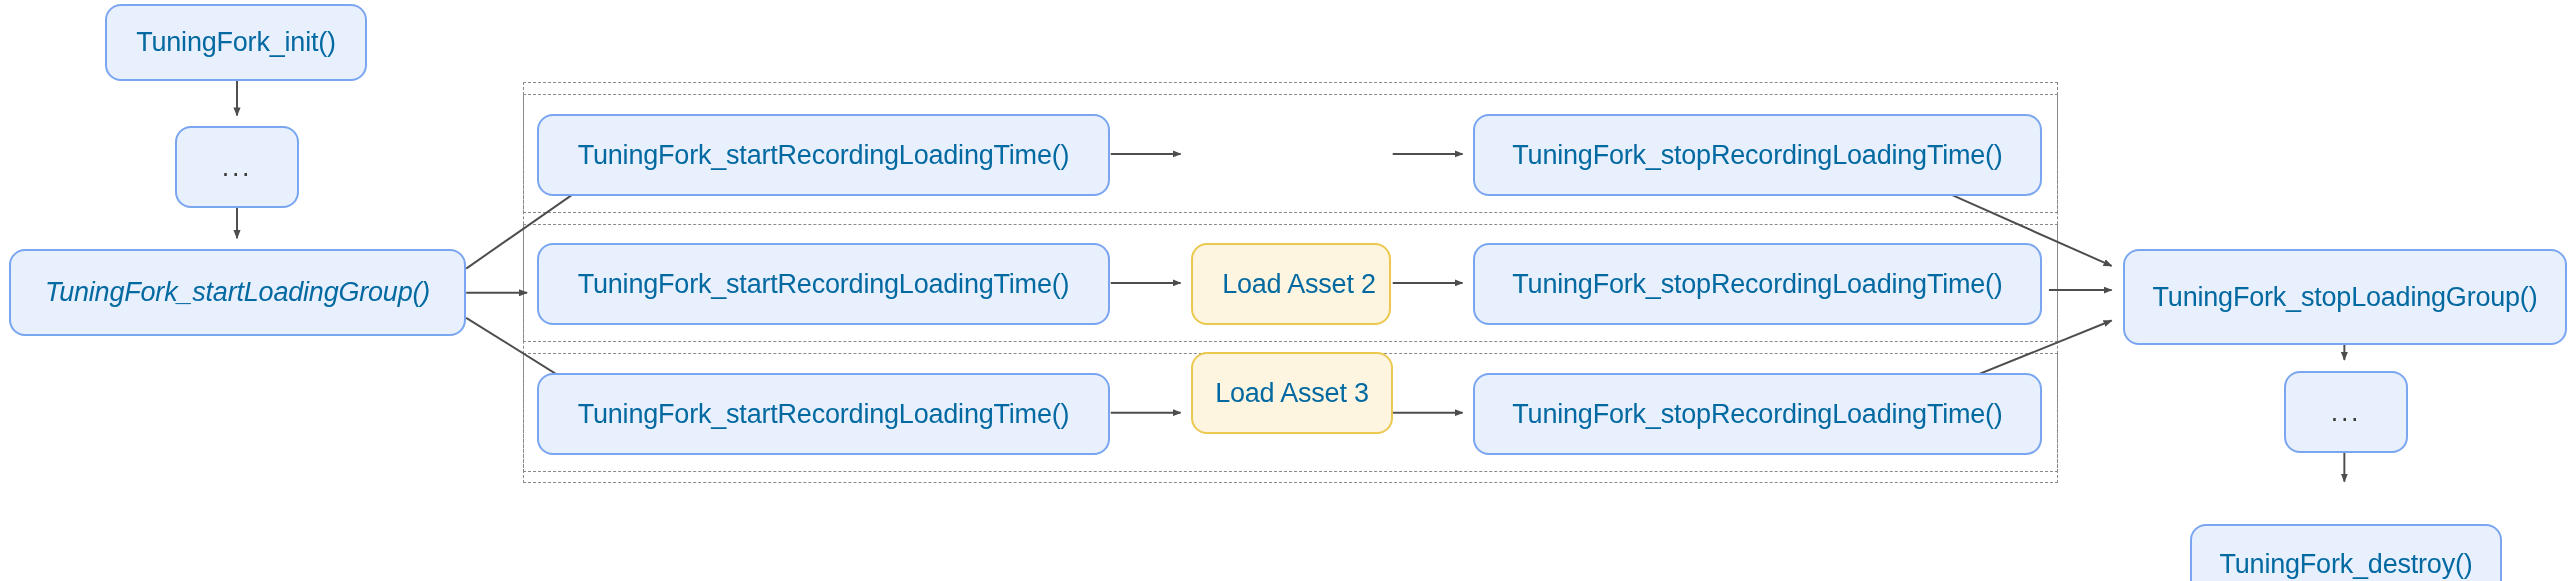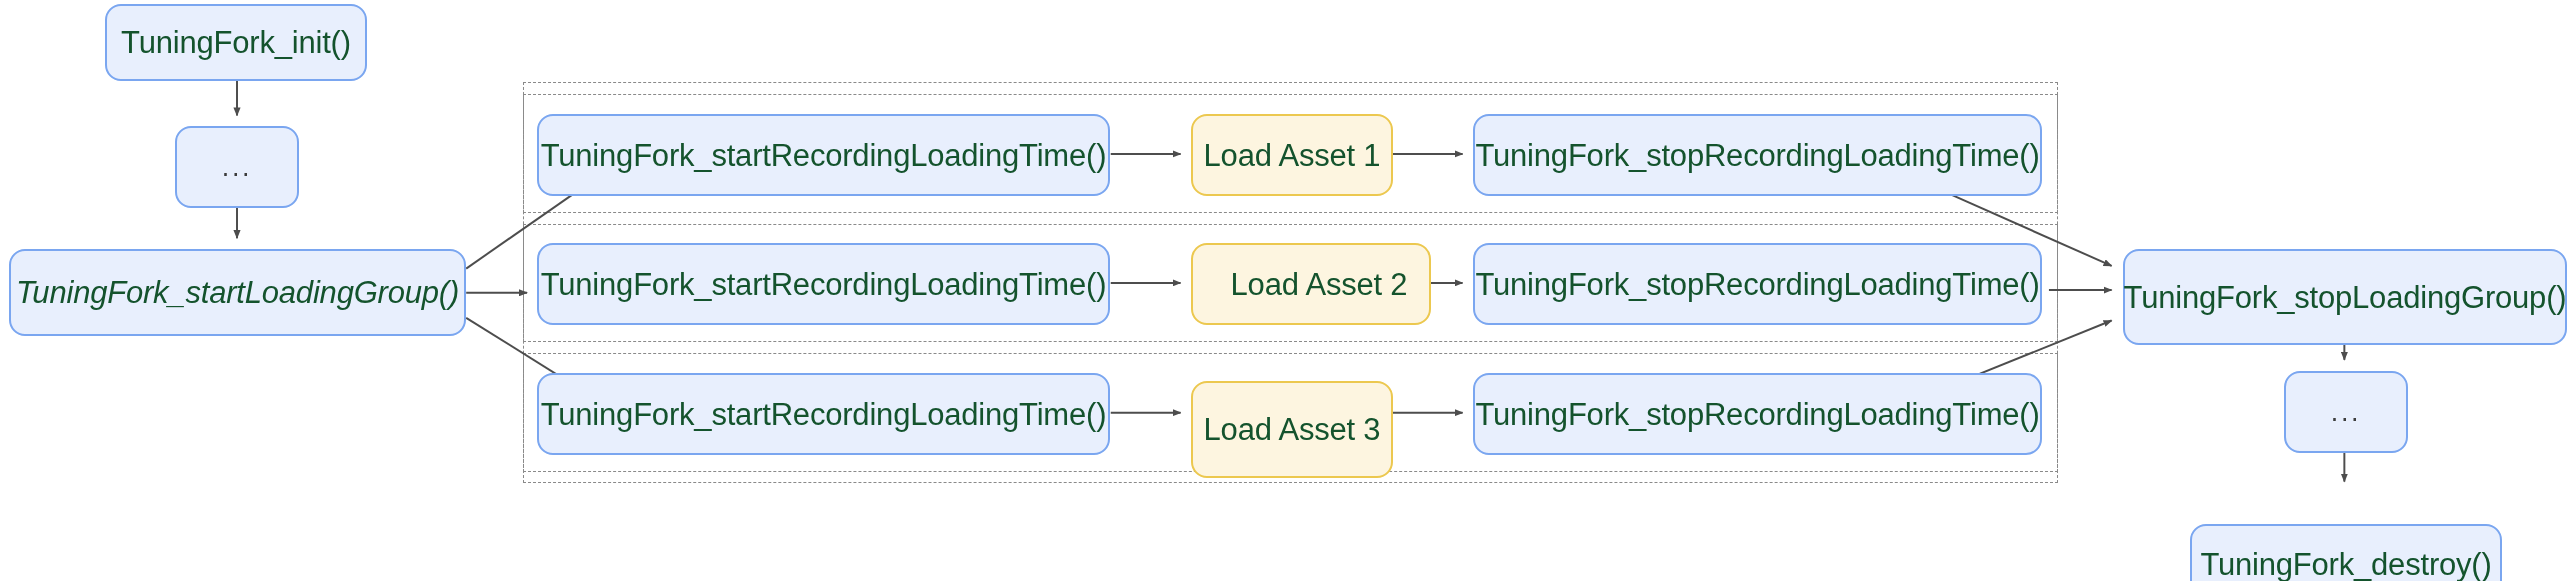--- a/index.html
+++ b/index.html
@@ -35,22 +35,22 @@
     background: transparent;
     box-sizing: border-box;
   }
   .node {
     position: absolute;
     box-sizing: border-box;
     display: flex;
     align-items: center;
     justify-content: center;
     border-radius: 16px;
-    font-size: 31px;
-    color: #14532d;
+    font-size: 27px;
+    color: #0369a1;
     line-height: 1;
     white-space: nowrap;
     letter-spacing: -0.2px;
   }
   .node.blue {
     background: #e8effd;
     border: 2.2px solid #7aa6f0;
   }
   .node.yellow {
     background: #fdf5e0;
@@ -103,29 +103,28 @@
     </g>
   </svg>
 
   <div class="node blue" style="left:105px; top:3.6px; width:262px; height:77px;">TuningFork_init()</div>
 
   <div class="node blue ellipsis" style="left:175px; top:126px; width:124px; height:82px;">...</div>
 
   <div class="node blue" style="left:9px; top:249px; width:457px; height:87px;font-style:italic;">TuningFork_startLoadingGroup()</div>
 
   <div class="node blue" style="left:537px; top:114px; width:573px; height:82px;">TuningFork_startRecordingLoadingTime()</div>
-  <div class="node yellow" style="left:1191px; top:114px; width:202px; height:82px;">Load Asset 1</div>
   <div class="node blue" style="left:1473px; top:114px; width:569px; height:82px;">TuningFork_stopRecordingLoadingTime()</div>
 
   <div class="node blue" style="left:537px; top:243px; width:573px; height:82px;">TuningFork_startRecordingLoadingTime()</div>
-  <div class="node yellow" style="left:1191px; top:243px; width:240px; height:82px;padding-left:16px;">Load Asset 2</div>
+  <div class="node yellow" style="left:1191px; top:243px; width:200px; height:82px;padding-left:16px;">Load Asset 2</div>
   <div class="node blue" style="left:1473px; top:243px; width:569px; height:82px;">TuningFork_stopRecordingLoadingTime()</div>
 
   <div class="node blue" style="left:537px; top:373px; width:573px; height:82px;">TuningFork_startRecordingLoadingTime()</div>
-  <div class="node yellow" style="left:1191px; top:381px; width:202px; height:97px;">Load Asset 3</div>
+  <div class="node yellow" style="left:1191px; top:352px; width:202px; height:82px;">Load Asset 3</div>
   <div class="node blue" style="left:1473px; top:373px; width:569px; height:82px;">TuningFork_stopRecordingLoadingTime()</div>
 
   <div class="node blue" style="left:2123px; top:249px; width:444px; height:96px;">TuningFork_stopLoadingGroup()</div>
 
   <div class="node blue ellipsis" style="left:2284px; top:371px; width:124px; height:82px;">...</div>
 
   <div class="node blue" style="left:2190px; top:493px; width:312px; height:81px;margin-top:31px;">TuningFork_destroy()</div>
 
 </div>
 

